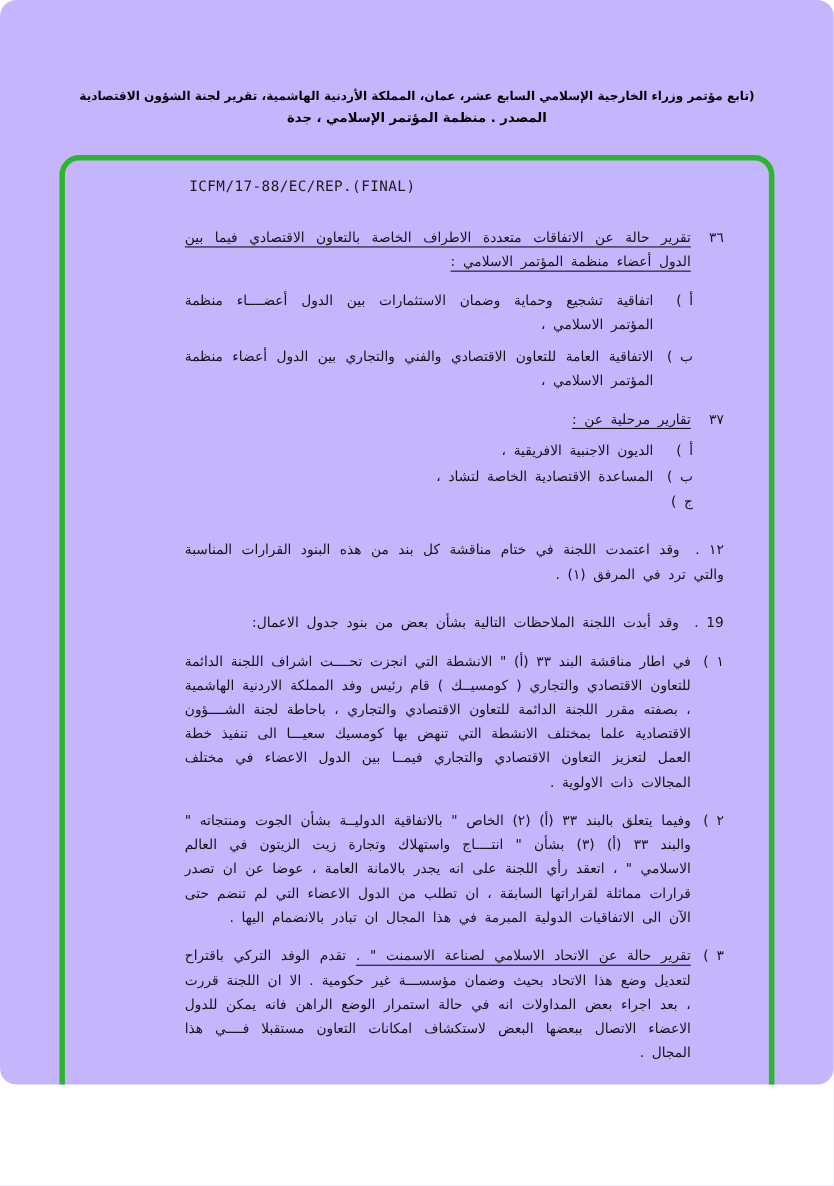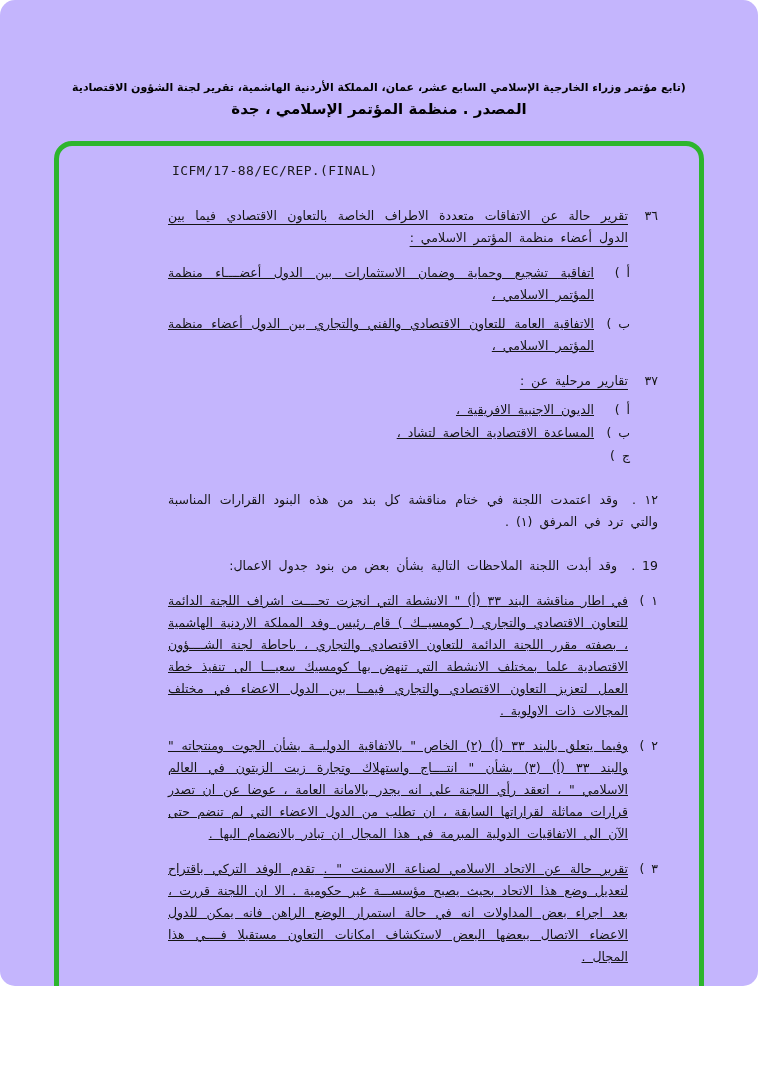--- a/index.html
+++ b/index.html
@@ -8,21 +8,21 @@
     width: 758px; height: 1078px;
     background: #ffffff;
     font-family: "DejaVu Sans", sans-serif;
     color: #161616;
   }
   .sheet { position: relative; width: 758px; height: 986px; background: #c4b5fd; overflow: hidden; border-radius: 15px; }
 
   
   .header { position: absolute; top: 80px; left: 18px; right: 18px; text-align: center; direction: rtl; font-weight: bold; color: #000; }
   .header .l1 { font-size: 11px; line-height: 15px; }
-  .header .l2 { font-size: 15px; margin-top: 5px; }
+  .header .l2 { font-size: 12px; margin-top: 5px; }
 
   
   .frame {
     position: absolute; left: 54px; top: 141px; width: 650px; height: 908px;
     border: 5px solid #2db52d; border-radius: 18px; background: transparent;
   }
 
   
   .docref {
     position: absolute; left: 172px; top: 163px;
@@ -37,21 +37,21 @@
     font-size: 12.5px; line-height: 22px; word-spacing: 3px; color: #141414;
   }
   .row { display: flex; }
   .block { margin-bottom: 13px; }
   .block-sm { margin-bottom: 7px; }
   .block-xs { margin-bottom: 1px; }
   .num { flex: 0 0 30px; white-space: nowrap; }
   .sub { padding-right: 28px; }
   .sub .marker { flex: 0 0 36px; white-space: nowrap; }
   .note .marker { flex: 0 0 30px; white-space: nowrap; }
-  .txt { flex: 1 1 auto; text-align: justify; text-decoration: underline; }
+  .txt { flex: 1 1 auto; text-align: justify; }
   .u { text-decoration: underline; text-underline-offset: 4px; }
   .para { text-align: justify; margin-top: 22px; }
   .pnum { margin-left: 14px; white-space: nowrap; }
 
   
   .pagenum { position: absolute; top: 1058px; left: 0; right: 0; text-align: center; font-size: 13px; color: #111; }
 </style>
 </head>
 <body>
 
@@ -120,21 +120,21 @@
       <div class="txt">
         <span class="u"></span>
         <span>وفيما يتعلق بالبند ٣٣ (أ) (٢) الخاص " بالاتفاقية الدوليــة بشأن الجوت ومنتجاته " والبند ٣٣ (أ) (٣) بشأن " انتــــاج واستهلاك وتجارة زيت الزيتون في العالم الاسلامي " ، اتعقد رأي اللجنة على انه يجدر بالامانة العامة ، عوضا عن ان تصدر قرارات مماثلة لقراراتها السابقة ، ان تطلب من الدول الاعضاء التي لم تنضم حتى الآن الى الاتفاقيات الدولية المبرمة في هذا المجال ان تبادر بالانضمام اليها .</span>
       </div>
     </div>
 
     <div class="row note block">
       <span class="marker">٣ )</span>
       <div class="txt">
         <span class="u">تقرير حالة عن الاتحاد الاسلامي لصناعة الاسمنت " .</span>
-        <span>تقدم الوفد التركي باقتراح لتعديل وضع هذا الاتحاد بحيث يصبح مؤسســـة غير حكومية . الا ان اللجنة قررت ، بعد اجراء بعض المداولات انه في حالة استمرار الوضع الراهن فانه يمكن للدول الاعضاء الاتصال ببعضها البعض لاستكشاف امكانات التعاون مستقبلا فــــي هذا المجال .</span>
+        <span>تقدم الوفد التركي باقتراح لتعديل وضع هذا الاتحاد بحيث وضمان مؤسســـة غير حكومية . الا ان اللجنة قررت ، بعد اجراء بعض المداولات انه في حالة استمرار الوضع الراهن فانه يمكن للدول الاعضاء الاتصال ببعضها البعض لاستكشاف امكانات التعاون مستقبلا فــــي هذا المجال .</span>
       </div>
     </div>
 
   </main>
 
   <div class="pagenum">٤</div>
 
 </div>
 
 </body></html>

